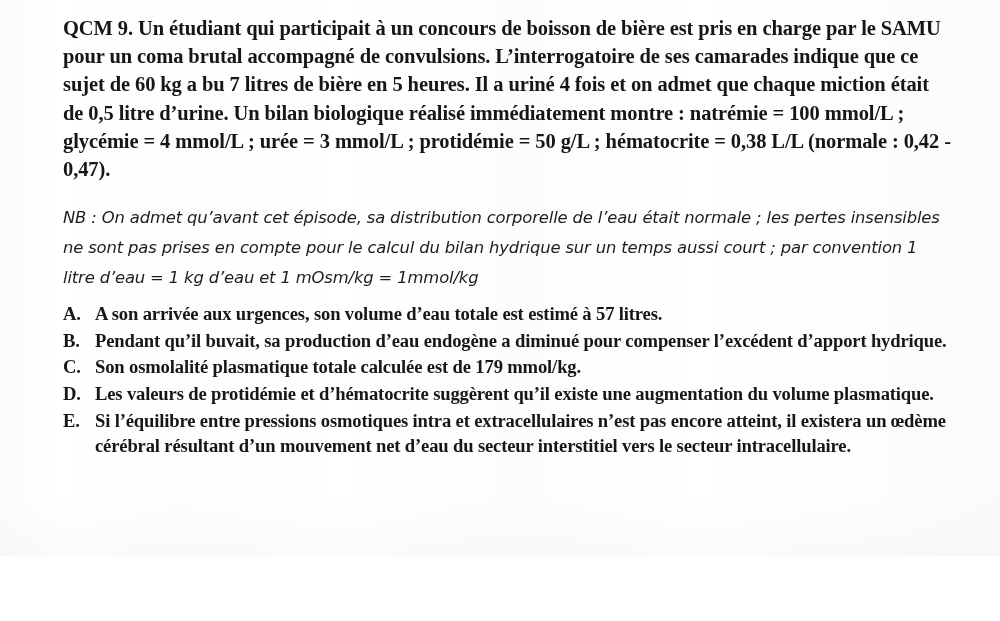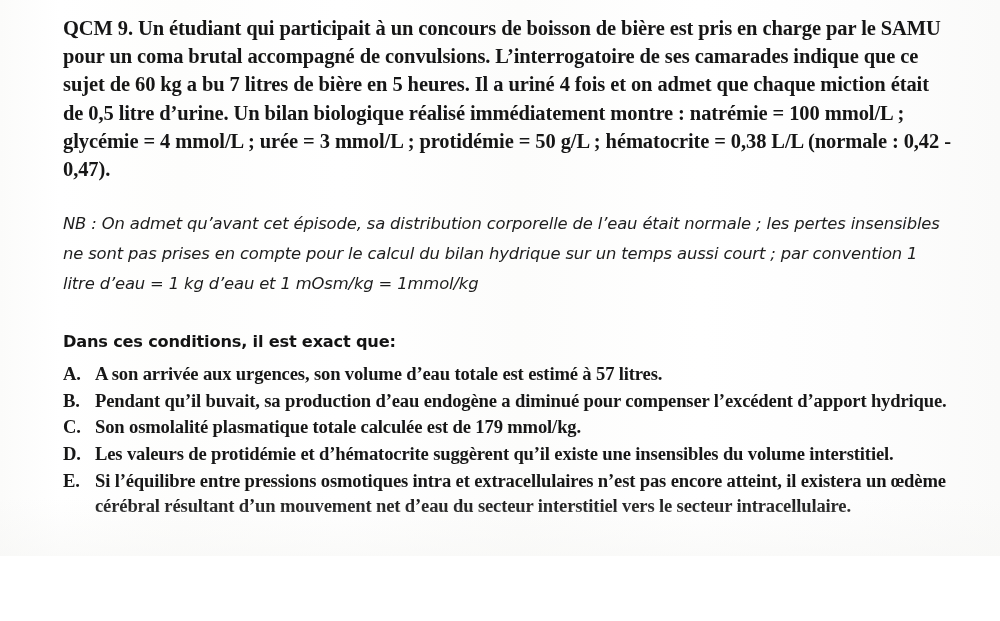--- a/index.html
+++ b/index.html
@@ -57,21 +57,21 @@
     max-width: 890px;
     text-rendering: optimizeLegibility;
   }
 
   .nb {
     font-family: "DejaVu Sans", "Liberation Sans", sans-serif;
     font-style: italic;
     font-weight: 400;
     font-size: 16.4px;
     line-height: 30px;
-    margin: 26px 0 0 0;
+    margin: 20px 0 0 0;
     color: #1d1d1d;
     max-width: 880px;
     letter-spacing: -0.15px;
   }
 
   .lead {
     font-family: "DejaVu Sans", "Liberation Sans", sans-serif;
     font-weight: 700;
     font-size: 16.2px;
     line-height: 22px;
@@ -108,38 +108,37 @@
 </style>
 </head>
 <body>
 
 <div class="page">
 
   <p class="stem">QCM 9.  Un étudiant qui participait à un concours de boisson de bière est pris en charge par le SAMU pour un coma brutal accompagné de convulsions. L’interrogatoire de ses camarades indique que ce sujet de 60 kg a bu 7 litres de bière en 5 heures. Il a uriné 4 fois et on admet que chaque miction était de 0,5 litre d’urine. Un bilan biologique réalisé immédiatement montre : natrémie = 100 mmol/L ; glycémie = 4 mmol/L ; urée = 3 mmol/L ; protidémie = 50 g/L ; hématocrite = 0,38 L/L (normale : 0,42 - 0,47).</p>
 
   <p class="nb">NB : On admet qu’avant cet épisode, sa distribution corporelle de l’eau était normale ; les pertes insensibles ne sont pas prises en compte pour le calcul du bilan hydrique sur un temps aussi court ; par convention 1 litre d’eau = 1 kg d’eau et 1 mOsm/kg = 1mmol/kg</p>
 
-  <p class="lead">Dans ces conditions, il est exact que:</p>
 
   <ul class="options">
     <li class="option">
       <span class="option-letter">A.</span>
       <span class="option-text">A son arrivée aux urgences, son volume d’eau totale est estimé à 57 litres.</span>
     </li>
     <li class="option">
       <span class="option-letter">B.</span>
       <span class="option-text">Pendant qu’il buvait, sa production d’eau endogène a diminué pour compenser l’excédent d’apport hydrique.</span>
     </li>
     <li class="option">
       <span class="option-letter">C.</span>
       <span class="option-text">Son osmolalité plasmatique totale calculée est de 179 mmol/kg.</span>
     </li>
     <li class="option">
       <span class="option-letter">D.</span>
-      <span class="option-text">Les valeurs de protidémie et d’hématocrite suggèrent qu’il existe une insensibles du volume interstitiel.</span>
+      <span class="option-text">Les valeurs de protidémie et d’hématocrite suggèrent qu’il existe une augmentation du volume plasmatique.</span>
     </li>
     <li class="option">
       <span class="option-letter">E.</span>
       <span class="option-text">Si l’équilibre entre pressions osmotiques intra et extracellulaires n’est pas encore atteint, il existera un œdème cérébral résultant d’un mouvement net d’eau du secteur interstitiel vers le secteur intracellulaire.</span>
     </li>
   </ul>
 
 </div>
 
 </body></html>

